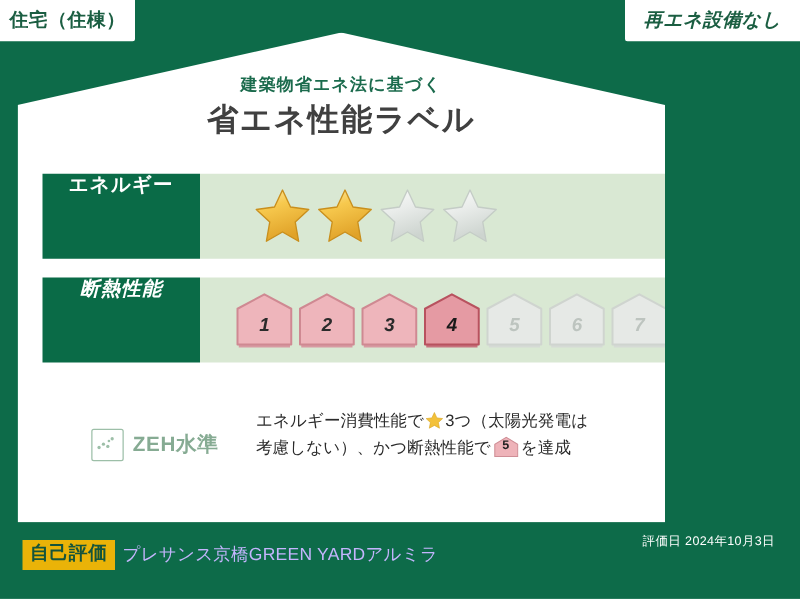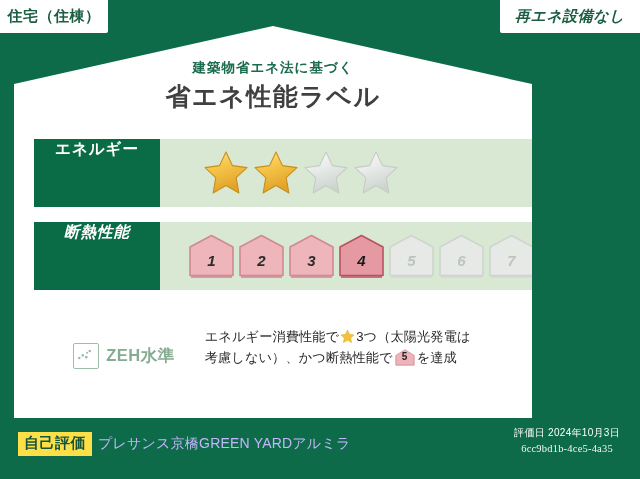--- a/index.html
+++ b/index.html
@@ -204,21 +204,21 @@
     left:0;right:0;bottom:0;
     height:61px;
     z-index:4;
   }
   #footer-left{
     position:absolute;
     left:18px;top:14px;
     display:flex;align-items:center;gap:6px;
   }
   #self-eval{
-    background:#fde047;
+    background:#eab308;
     color:#14543c;
     font-weight:bold;
     font-size:15px;
     padding:3px 6px 4px 6px;
     letter-spacing:0.5px;
     line-height:1.1;
   }
   #property-name{
     color:#c4b5fd;
     font-size:14px;
@@ -401,17 +401,16 @@
     </div>
   </div>
 
   <div id="footer">
     <div id="footer-left">
       <span id="self-eval">自己評価</span>
       <span id="property-name">プレサンス京橋GREEN YARDアルミラ</span>
     </div>
     <div id="footer-right">
       <span id="eval-date">評価日 2024年10月3日</span>
-      <span id="doc-id">6cc9bd1b-4ce5-4a35</span>
     </div>
   </div>
 
 </div>
 
 </body></html>

